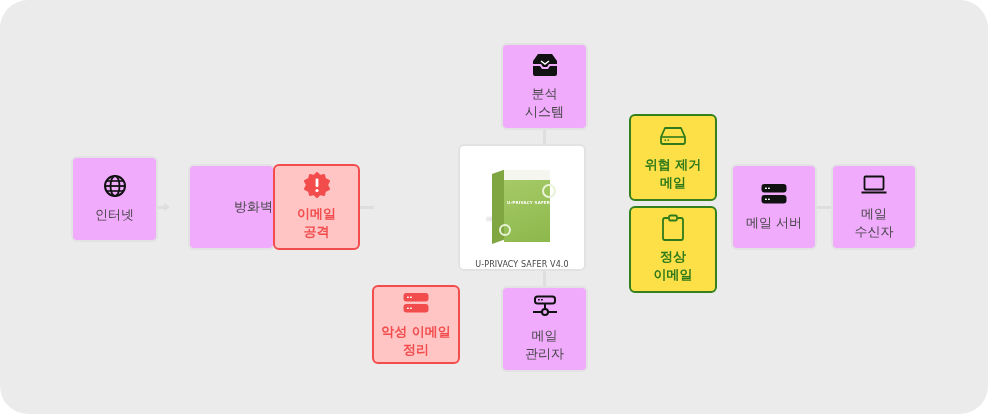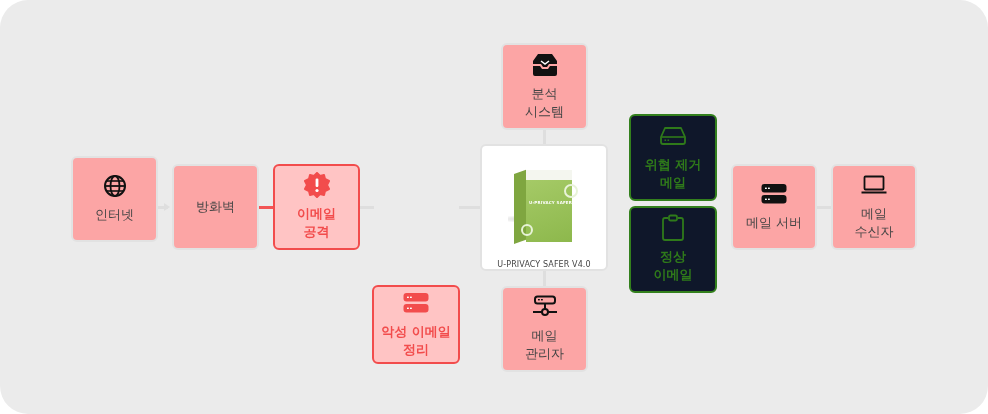--- a/index.html
+++ b/index.html
@@ -10,30 +10,30 @@
     background: #ebebeb; border-radius: 28px;
   }
   .line { position: absolute; background: #dedede; }
   .line.red { background: #f25555; }
   .arrow-head {
     position: absolute; width: 0; height: 0;
     border-top: 4px solid transparent; border-bottom: 4px solid transparent;
     border-left: 6px solid #dedede;
   }
   .node {
-    position: absolute; background: #fca5a5; border: 2px solid #e2e2e2;
+    position: absolute; background: #f0abfc; border: 2px solid #e2e2e2;
     border-radius: 6px; display: flex; flex-direction: column;
     align-items: center; justify-content: center; text-align: center;
     color: #454545; font-size: 13px; line-height: 18px; font-weight: 500;
   }
   .node .icon { width: 26px; height: 24px; display: flex; align-items: center; justify-content: center; margin-bottom: 8px; }
   .node .icon svg { display: block; }
   .node .label { white-space: pre-line; }
   .node.red { background: #ffc4c4; border-color: #f24c4c; color: #f24c4c; font-weight: 700; }
-  .node.green { background: #0f172a; border-color: #33801d; color: #2f7a1a; font-weight: 700; }
+  .node.green { background: #fde047; border-color: #33801d; color: #2f7a1a; font-weight: 700; }
   .product {
     position: absolute; background: #ffffff; border: 2px solid #e2e2e2; border-radius: 6px;
     display: flex; flex-direction: column; align-items: center;
   }
   .box3d { position: relative; width: 60px; height: 78px; margin-top: 20px; }
   .box-side {
     position: absolute; left: 0; top: 8px; width: 12px; height: 70px;
     background: #7fa640; transform: skewY(-20deg); transform-origin: top left;
   }
   .box-front {
@@ -67,21 +67,21 @@
           <circle cx="12" cy="12" r="10" fill="none" stroke="#111" stroke-width="2"></circle>
           <ellipse cx="12" cy="12" rx="4.5" ry="10" fill="none" stroke="#111" stroke-width="1.8"></ellipse>
           <line x1="2" y1="12" x2="22" y2="12" stroke="#111" stroke-width="1.8"></line>
           <line x1="4" y1="7" x2="20" y2="7" stroke="#111" stroke-width="1.6"></line>
           <line x1="4" y1="17" x2="20" y2="17" stroke="#111" stroke-width="1.6"></line>
         </svg>
     </div>
     <div class="label">인터넷</div>
   </div>
 
-  <div class="node" style="left:172px; top:164px; width:87px; height:86px;">
+  <div class="node" style="left:188px; top:164px; width:87px; height:86px;align-items:flex-end;">
     <div class="label">방화벽</div>
   </div>
 
   <div class="node red" style="left:273px; top:164px; width:87px; height:86px;">
     <div class="icon">
       <svg width="26" height="26" viewBox="0 0 26 26">
           <path d="M13 1 L16 4 L20 3 L21 7 L25 9 L23 13 L25 17 L21 19 L20 23 L16 22 L13 25 L10 22 L6 23 L5 19 L1 17 L3 13 L1 9 L5 7 L6 3 L10 4 Z" fill="#f24c4c" stroke="#f24c4c" stroke-linejoin="round" stroke-width="2"></path>
           <rect x="11.6" y="6.5" width="2.8" height="8.5" rx="1.2" fill="#fff"></rect>
           <circle cx="13" cy="18.5" r="1.6" fill="#fff"></circle>
         </svg>
@@ -96,21 +96,21 @@
       <svg width="26" height="24" viewBox="0 0 26 24">
           <path d="M6 1 H20 L25 8 V11 H17 L15 14 H11 L9 11 H1 V8 Z" fill="#111"></path>
           <path d="M1 13 H8 L10 16 H16 L18 13 H25 V21 Q25 23 23 23 H3 Q1 23 1 21 Z" fill="#111"></path>
           <path d="M9 8 L13 11 L17 8" fill="none" stroke="#fff" stroke-width="1.5"></path>
         </svg>
     </div>
     <div class="label">분석
 시스템</div>
   </div>
 
-  <div class="product" style="left:480px; top:144px; width:128px; height:127px;gap:36px;">
+  <div class="product" style="left:458px; top:144px; width:128px; height:127px;gap:36px;">
     <div class="box3d">
       <div class="box-shadow"></div>
       <div class="box-side"></div>
       <div class="box-front">
         <div class="box-top-strip"></div>
         <div class="box-ring"></div>
         <div class="box-ring2"></div>
         <div class="box-title">U-PRIVACY SAFER</div>
       </div>
     </div>

